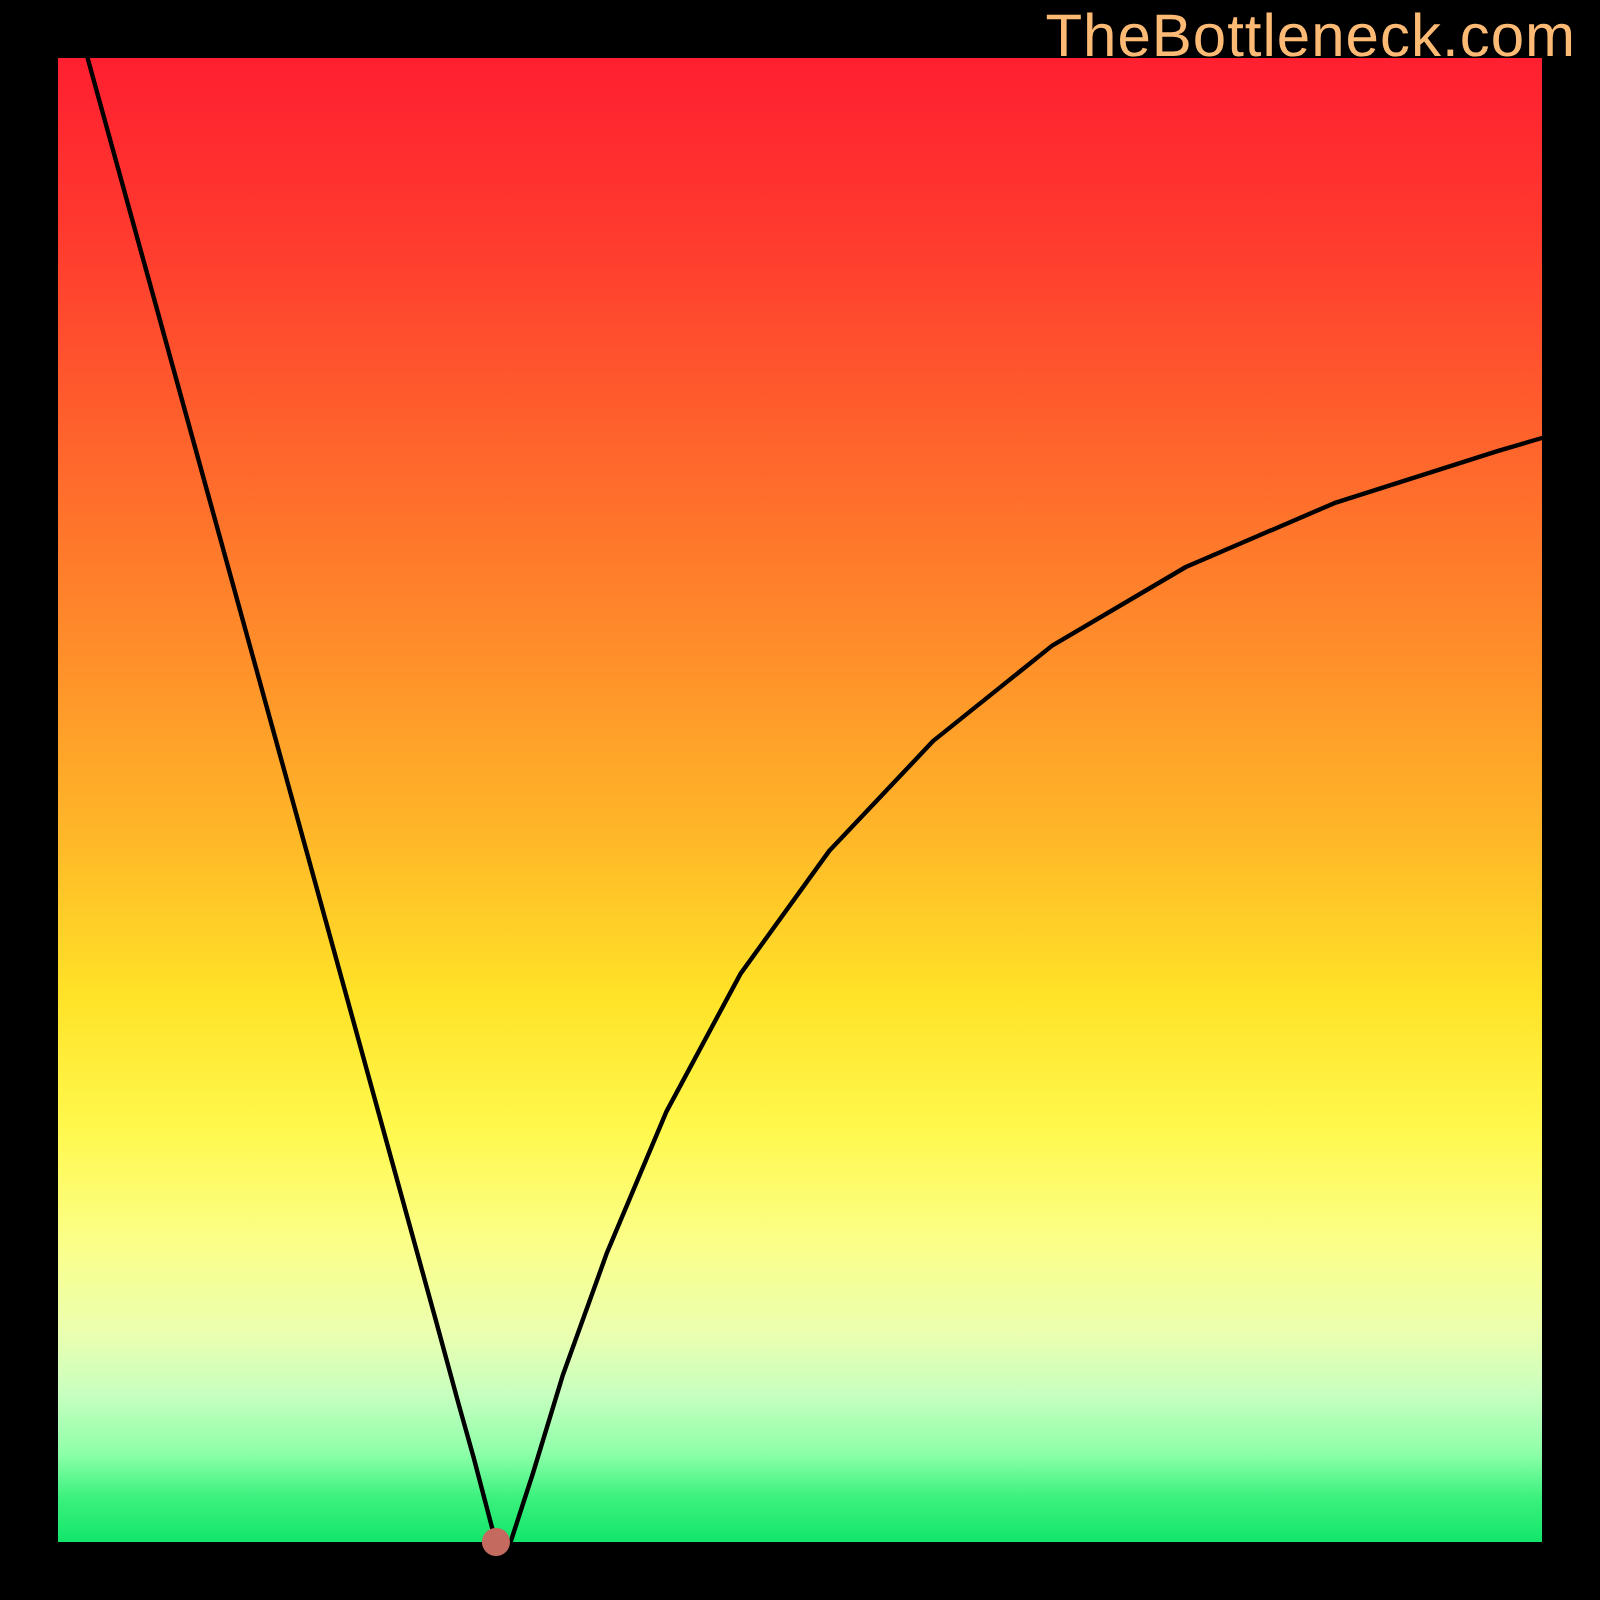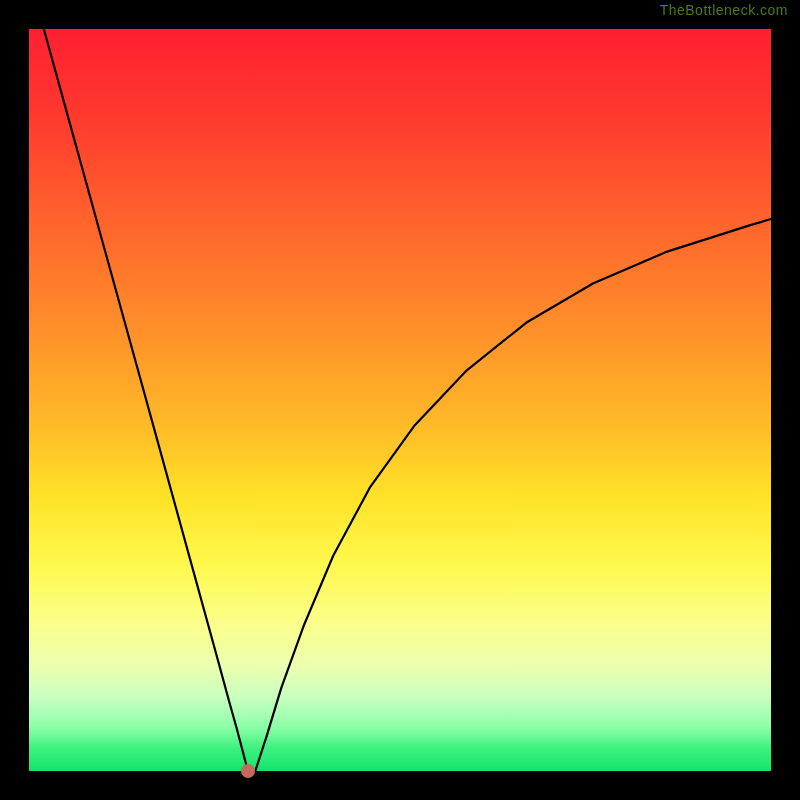--- a/index.html
+++ b/index.html
@@ -13,22 +13,22 @@
   .outer {
     position: relative;
     width: 800px;
     height: 800px;
     background: #000;
   }
   .watermark {
     position: absolute;
     top: 2px;
     right: 12px;
-    color: #4d7c0f;
-    font-size: 14px;
+    color: #fdba74;
+    font-size: 30px;
     font-weight: 500;
     letter-spacing: 0.5px;
     z-index: 5;
     user-select: none;
   }
   .plot-wrap {
     position: absolute;
     left: 29px;
     top: 29px;
     width: 742px;

